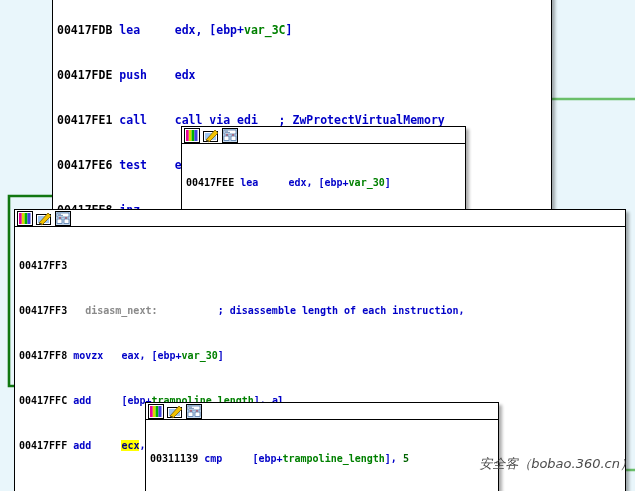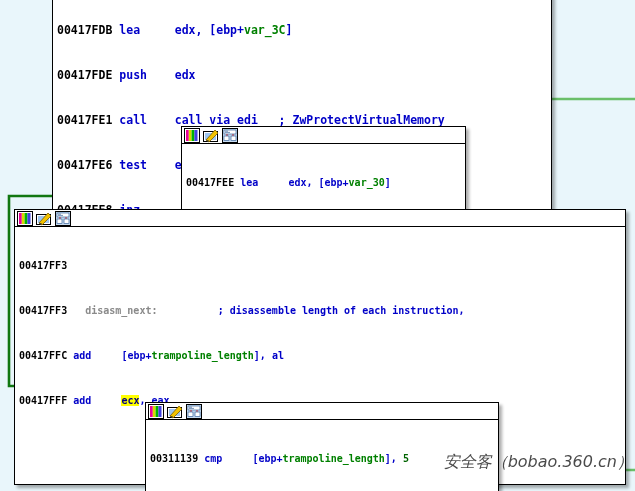--- a/index.html
+++ b/index.html
@@ -74,21 +74,21 @@
   #node-protect .node-body { font-size: 11.5px; }
 
   
   #watermark {
     position: absolute;
     right: 8px;
     bottom: 18px;
     z-index: 5;
     color: #3b3b3b;
     font-family: "DejaVu Sans", sans-serif;
-    font-size: 16px;
+    font-size: 13px;
     font-style: italic;
     white-space: nowrap;
     opacity: 0.92;
   }
 </style>
 </head>
 <body>
 
 <div id="canvas">
 
@@ -194,20 +194,21 @@
         <rect x="2" y="2" width="12" height="4" fill="#ffffff" stroke="#1a4a8a" stroke-width="0.6"></rect>
         <path d="M3 3.2 h3 M3 4.4 h5" stroke="#1a4a8a" stroke-width="0.6"></path>
         <path d="M5 6 v2 M11 6 v2" stroke="#c00" stroke-width="0.8"></path>
         <rect x="2" y="8" width="5" height="4.5" fill="#ffffff" stroke="#1a4a8a" stroke-width="0.6"></rect>
         <rect x="9" y="8" width="5" height="4.5" fill="#ffffff" stroke="#1a4a8a" stroke-width="0.6"></rect>
       </svg>
     </div>
     <div class="node-body">
       <span class="ln"><span class="addr">00417FF3</span></span>
       <span class="ln"><span class="addr">00417FF3</span> <span class="lbl">disasm_next:</span>          <span class="cmt">; disassemble length of each instruction,</span></span>
+      <span class="ln"><span class="addr">00417FF8</span> <span class="mnem">movzx</span>   <span class="reg">eax, [ebp+</span><span class="var">var_30</span><span class="reg">]</span></span>
       <span class="ln"><span class="addr">00417FFC</span> <span class="mnem">add</span>     <span class="reg">[ebp+</span><span class="var">trampoline_length</span><span class="reg">], al</span></span>
       <span class="ln"><span class="addr">00417FFF</span> <span class="mnem">add</span>     <span class="hl">ecx</span><span class="reg">, eax</span></span>
       
       
       
     </div>
   </div>
 
   <div class="node" id="node-checklen">
     <div class="node-title">

